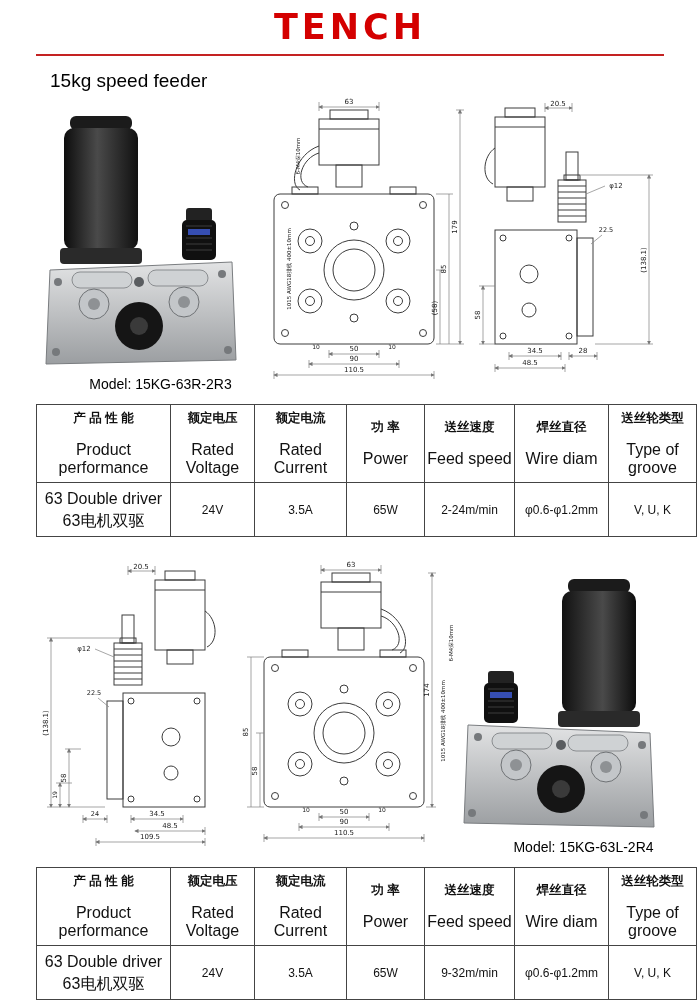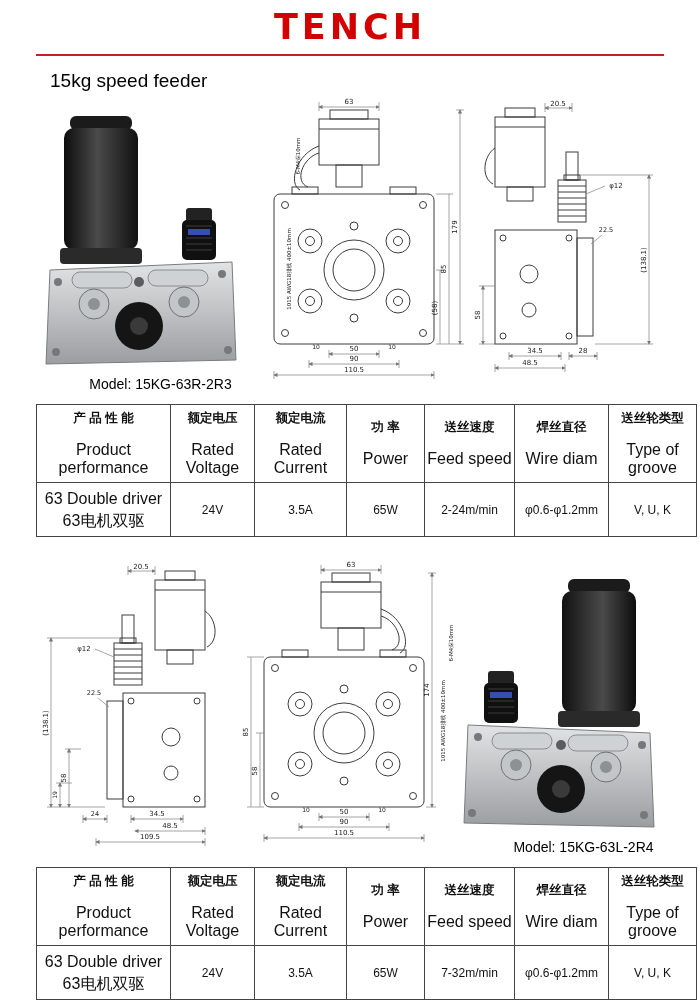--- a/index.html
+++ b/index.html
@@ -533,20 +533,20 @@
     </thead>
     <tbody>
       <tr>
         <td>
           <div class="cell-line">63 Double driver</div>
           <div class="cell-line">63电机双驱</div>
         </td>
         <td class="cell">24V</td>
         <td class="cell">3.5A</td>
         <td class="cell">65W</td>
-        <td class="cell">7-32m/min</td>
+        <td class="cell">9-32m/min</td>
         <td class="cell">φ0.6-φ1.2mm</td>
         <td class="cell">V, U, K</td>
       </tr>
     </tbody>
   </table>
 
 </div>
 
 </body></html>

